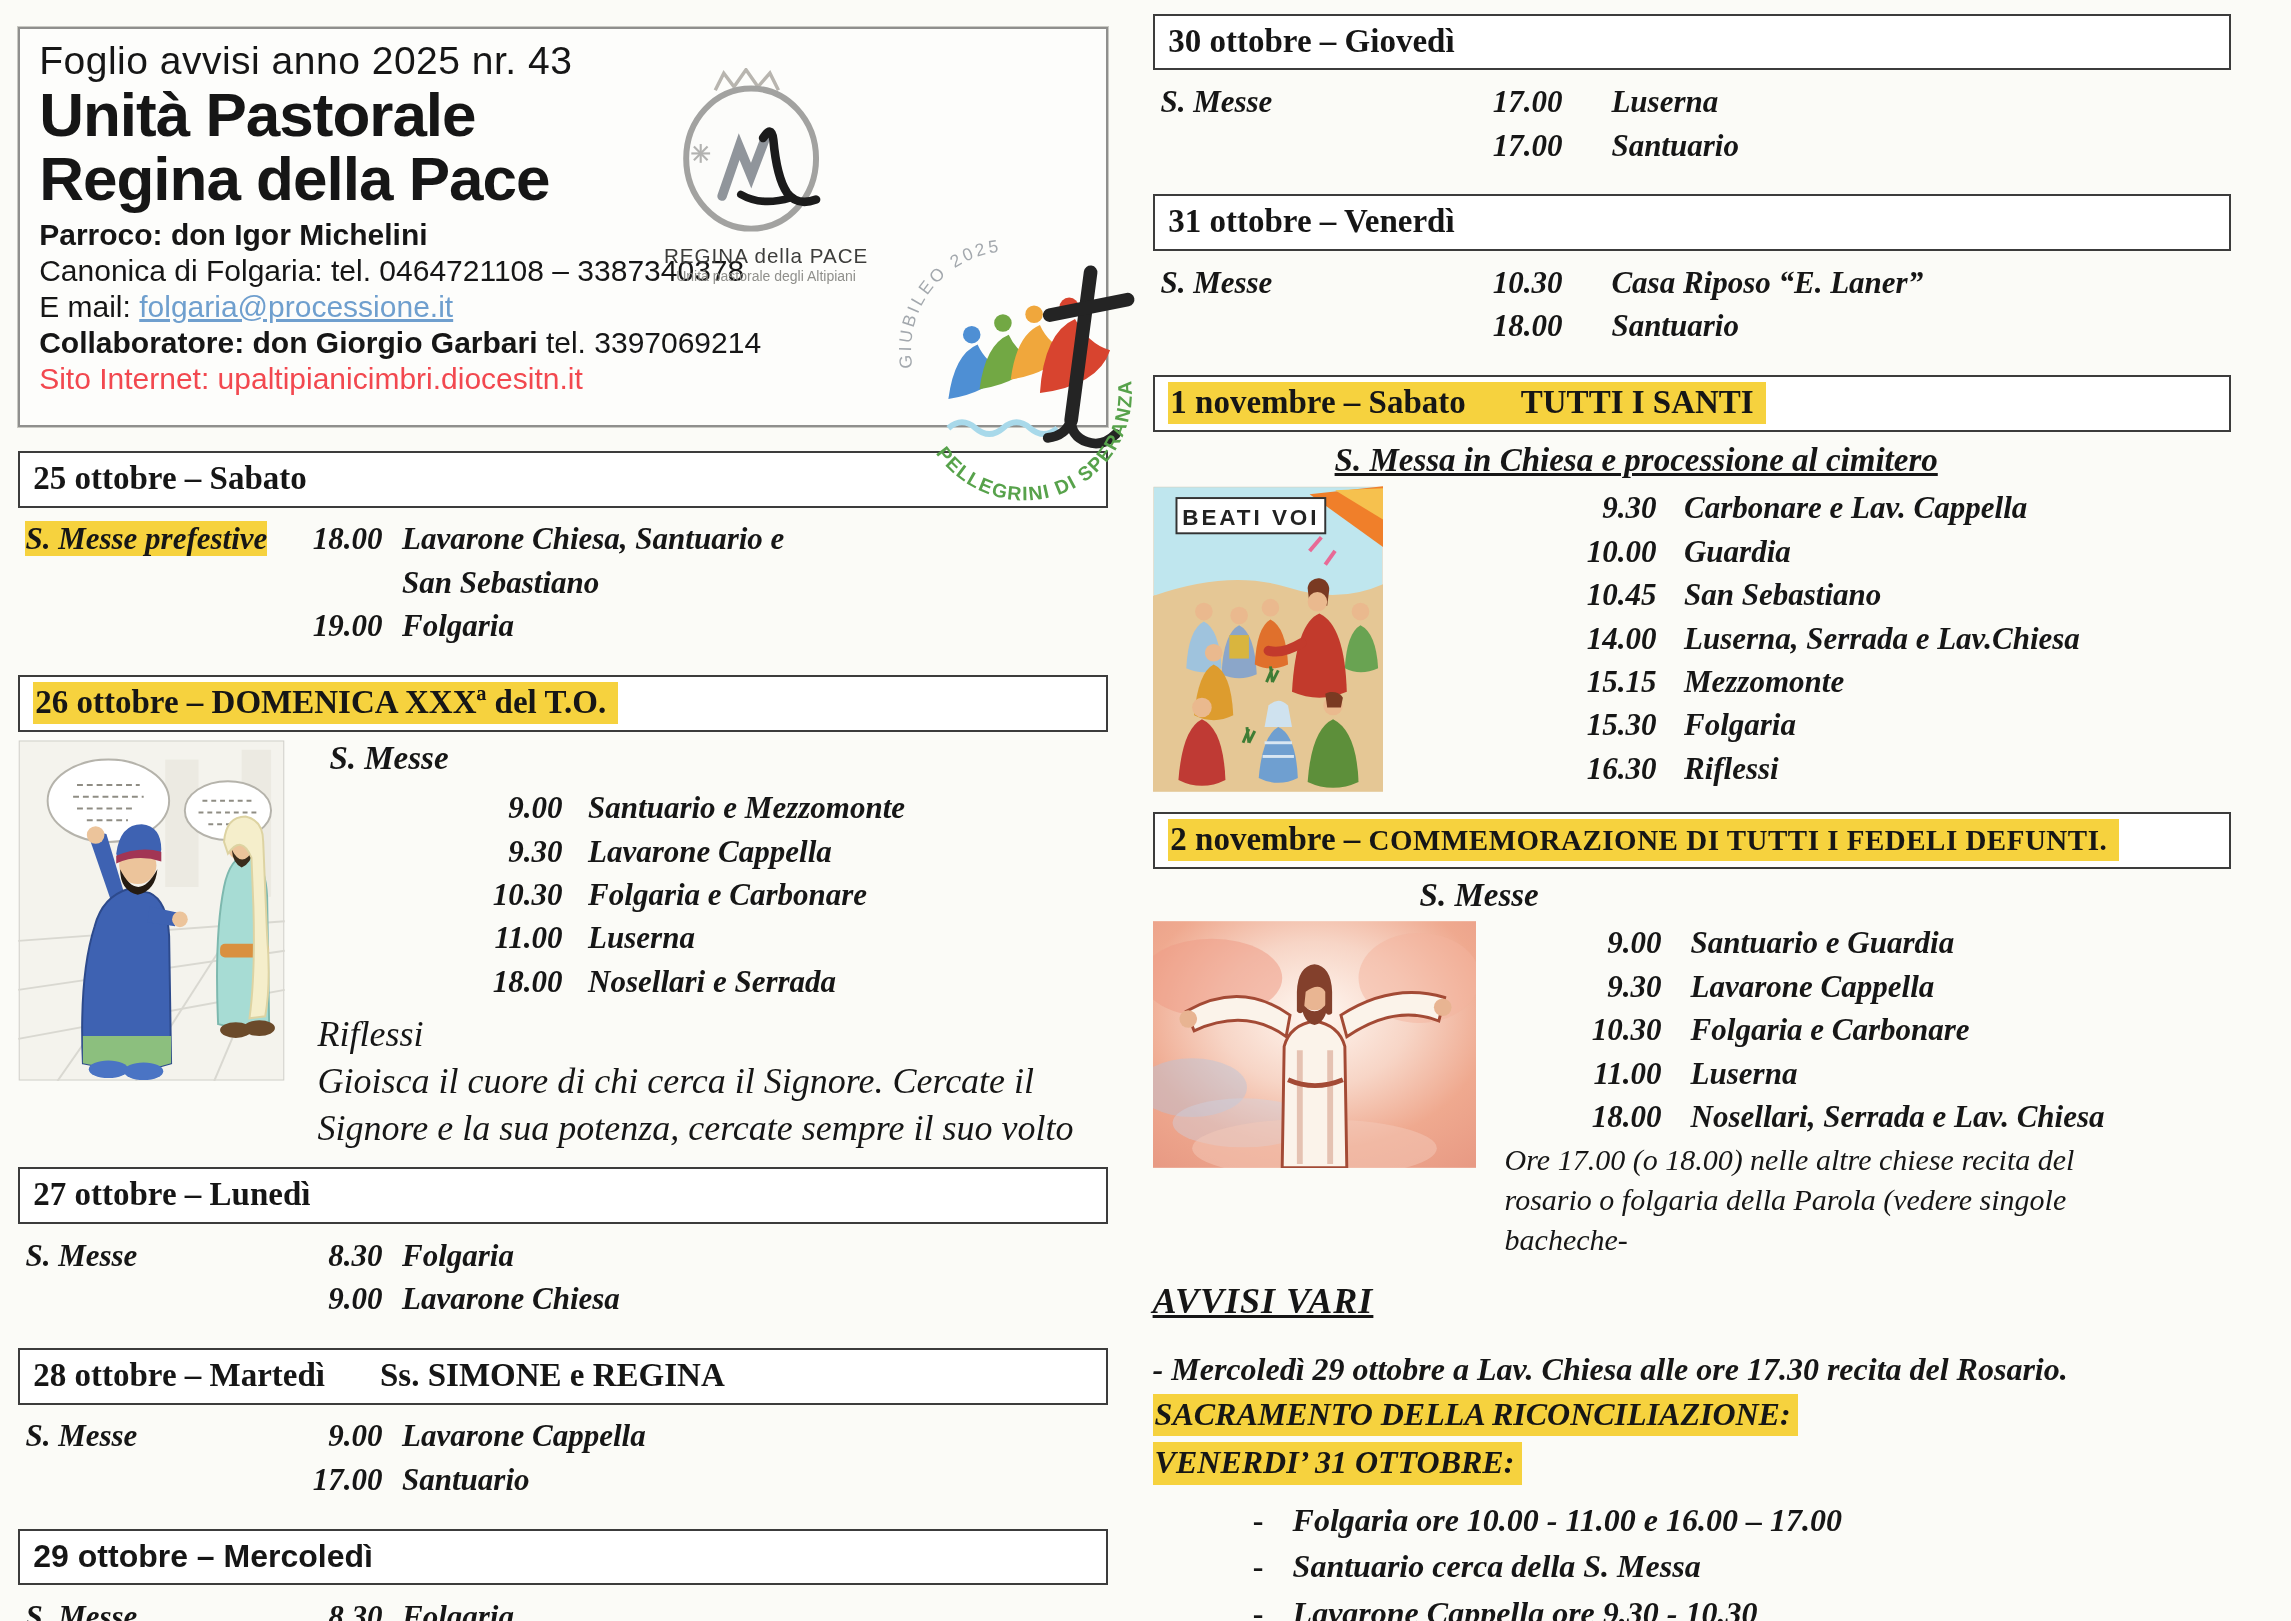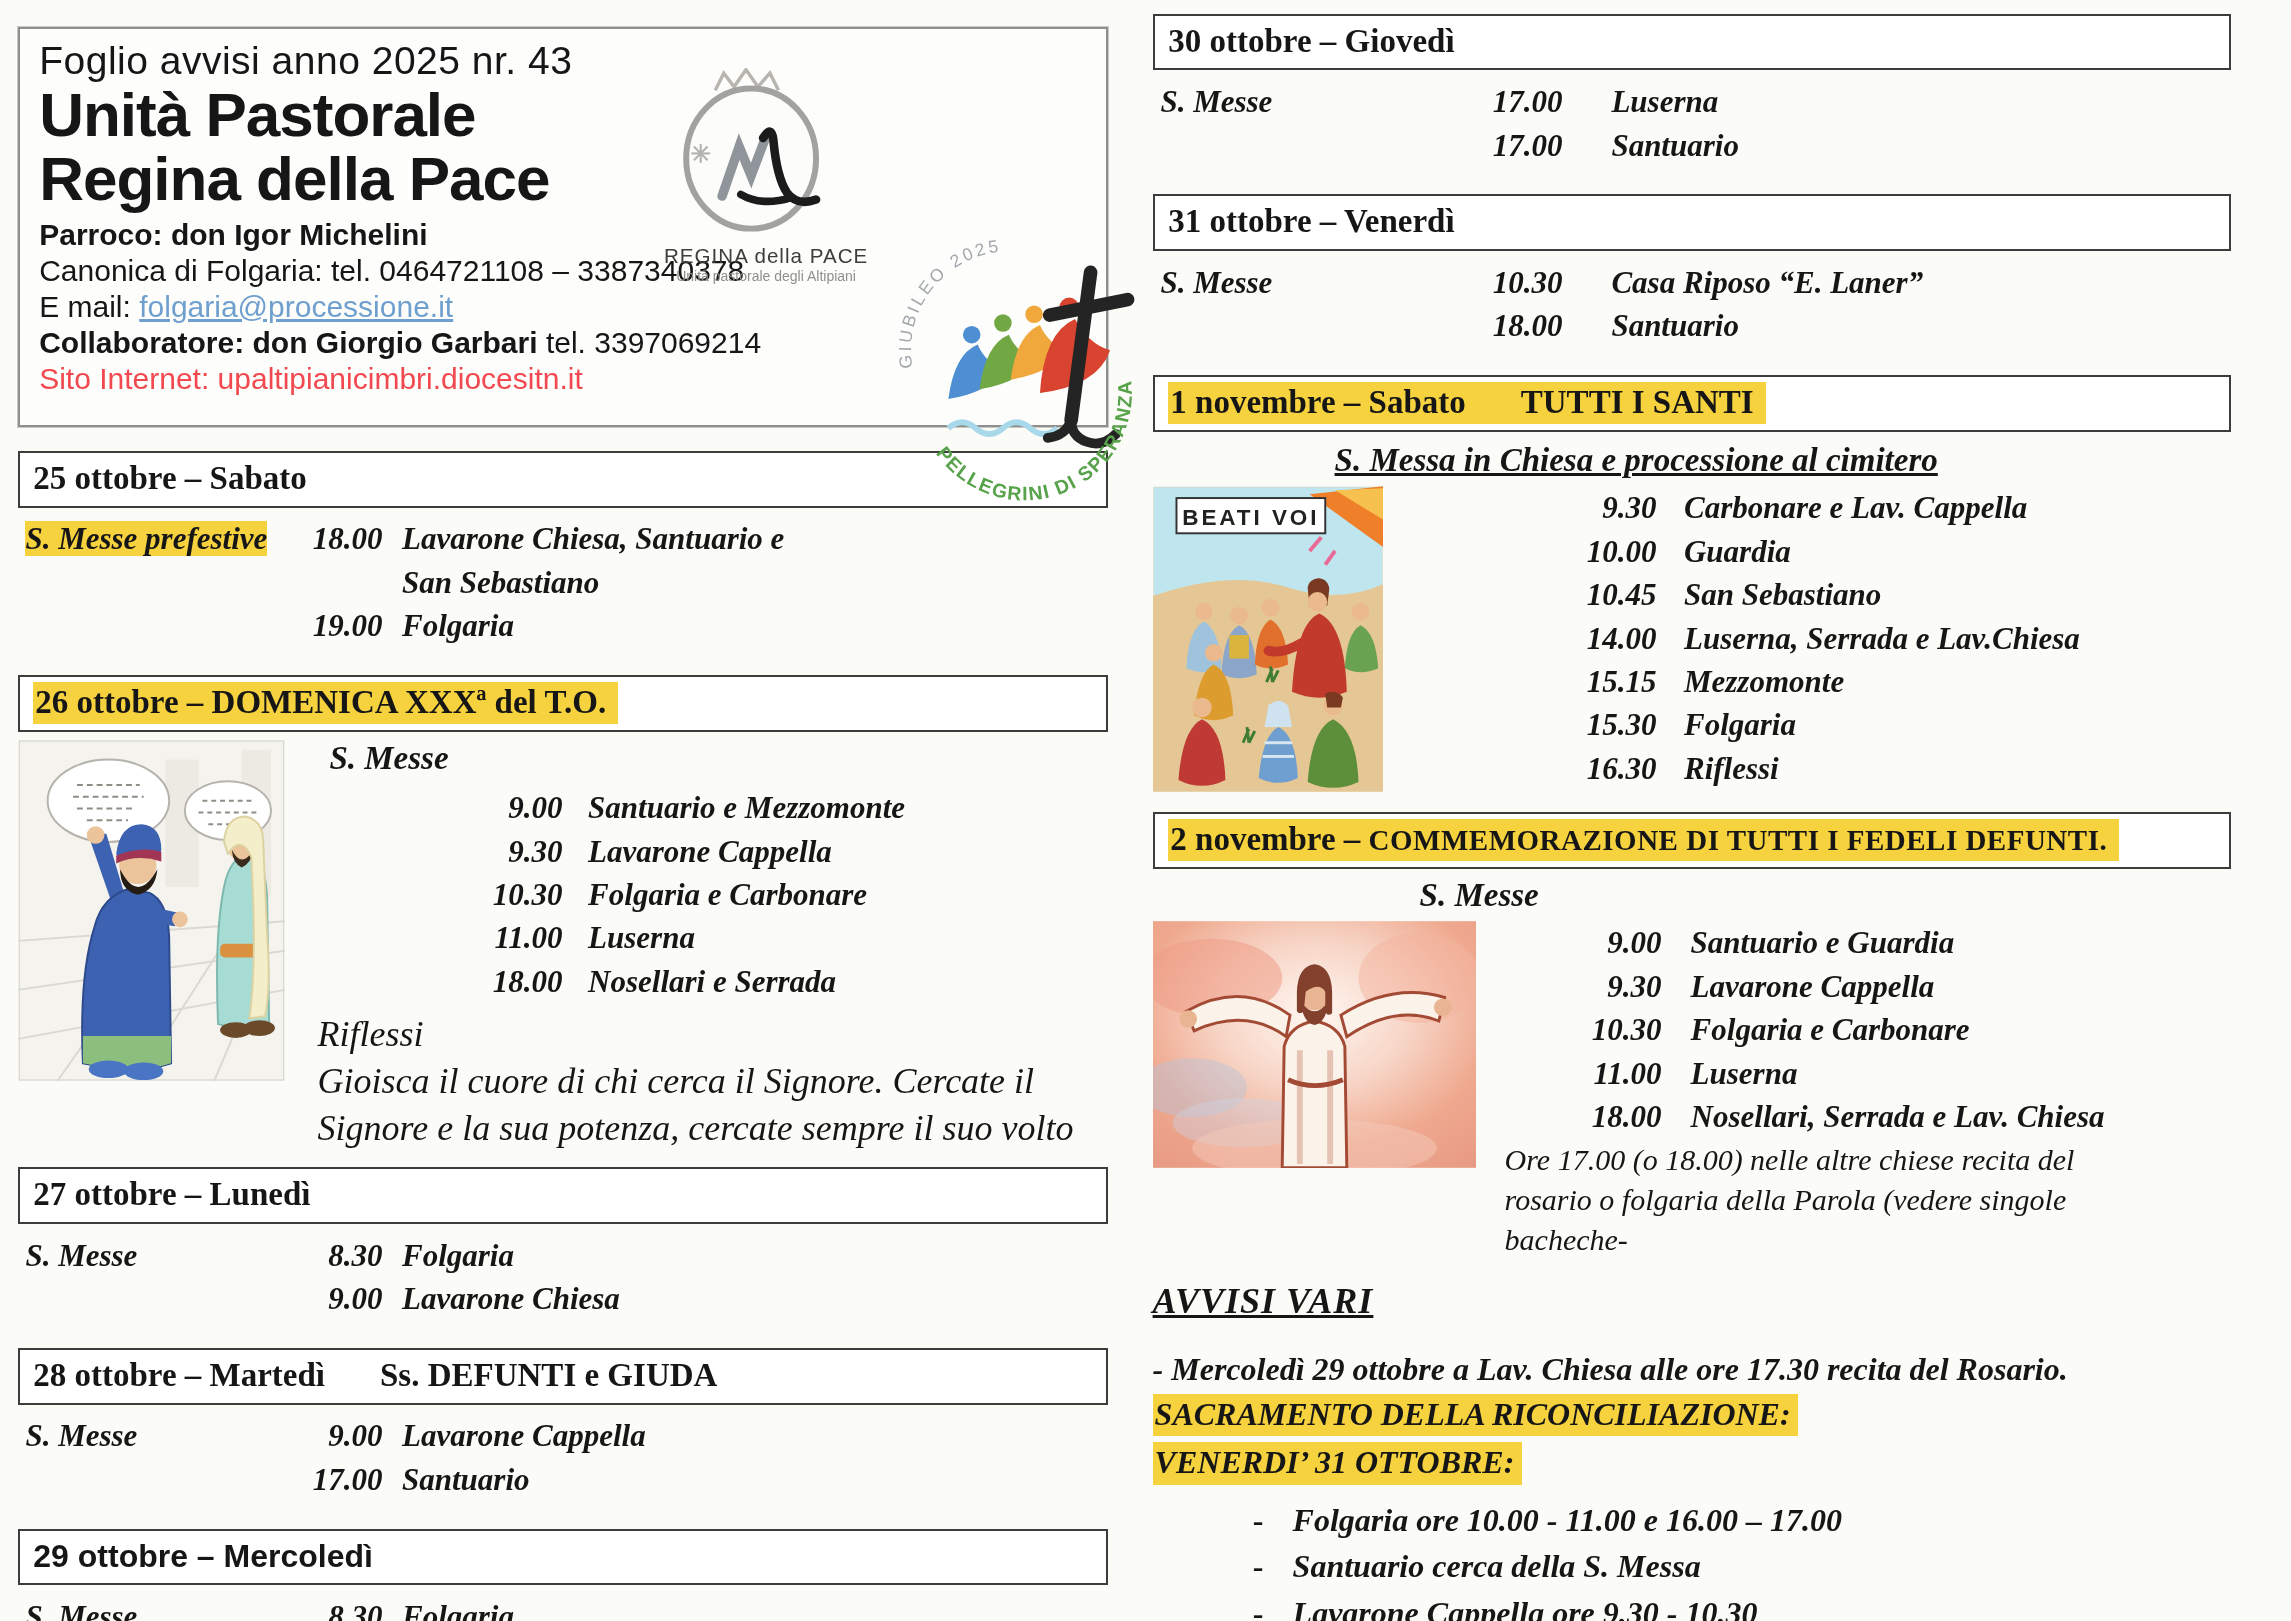--- a/index.html
+++ b/index.html
@@ -274,21 +274,21 @@
         <div class="splace">Folgaria</div>
       </div>
       <div class="srow">
         <div class="slabel"></div>
         <div class="stime">9.00</div>
         <div class="splace">Lavarone Chiesa</div>
       </div>
     </div>
 
     <div class="sec-head">
-      <span>28 ottobre – Martedì</span><span class="feast-gap"></span><span>Ss. DEFUNTI e GIUDA</span>
+      <span>28 ottobre – Martedì</span><span class="feast-gap"></span><span>Ss. SIMONE e REGINA</span>
     </div>
     <div class="sched">
       <div class="srow">
         <div class="slabel">S. Messe</div>
         <div class="stime">9.00</div>
         <div class="splace">Lavarone Cappella</div>
       </div>
       <div class="srow">
         <div class="slabel"></div>
         <div class="stime">17.00</div>

